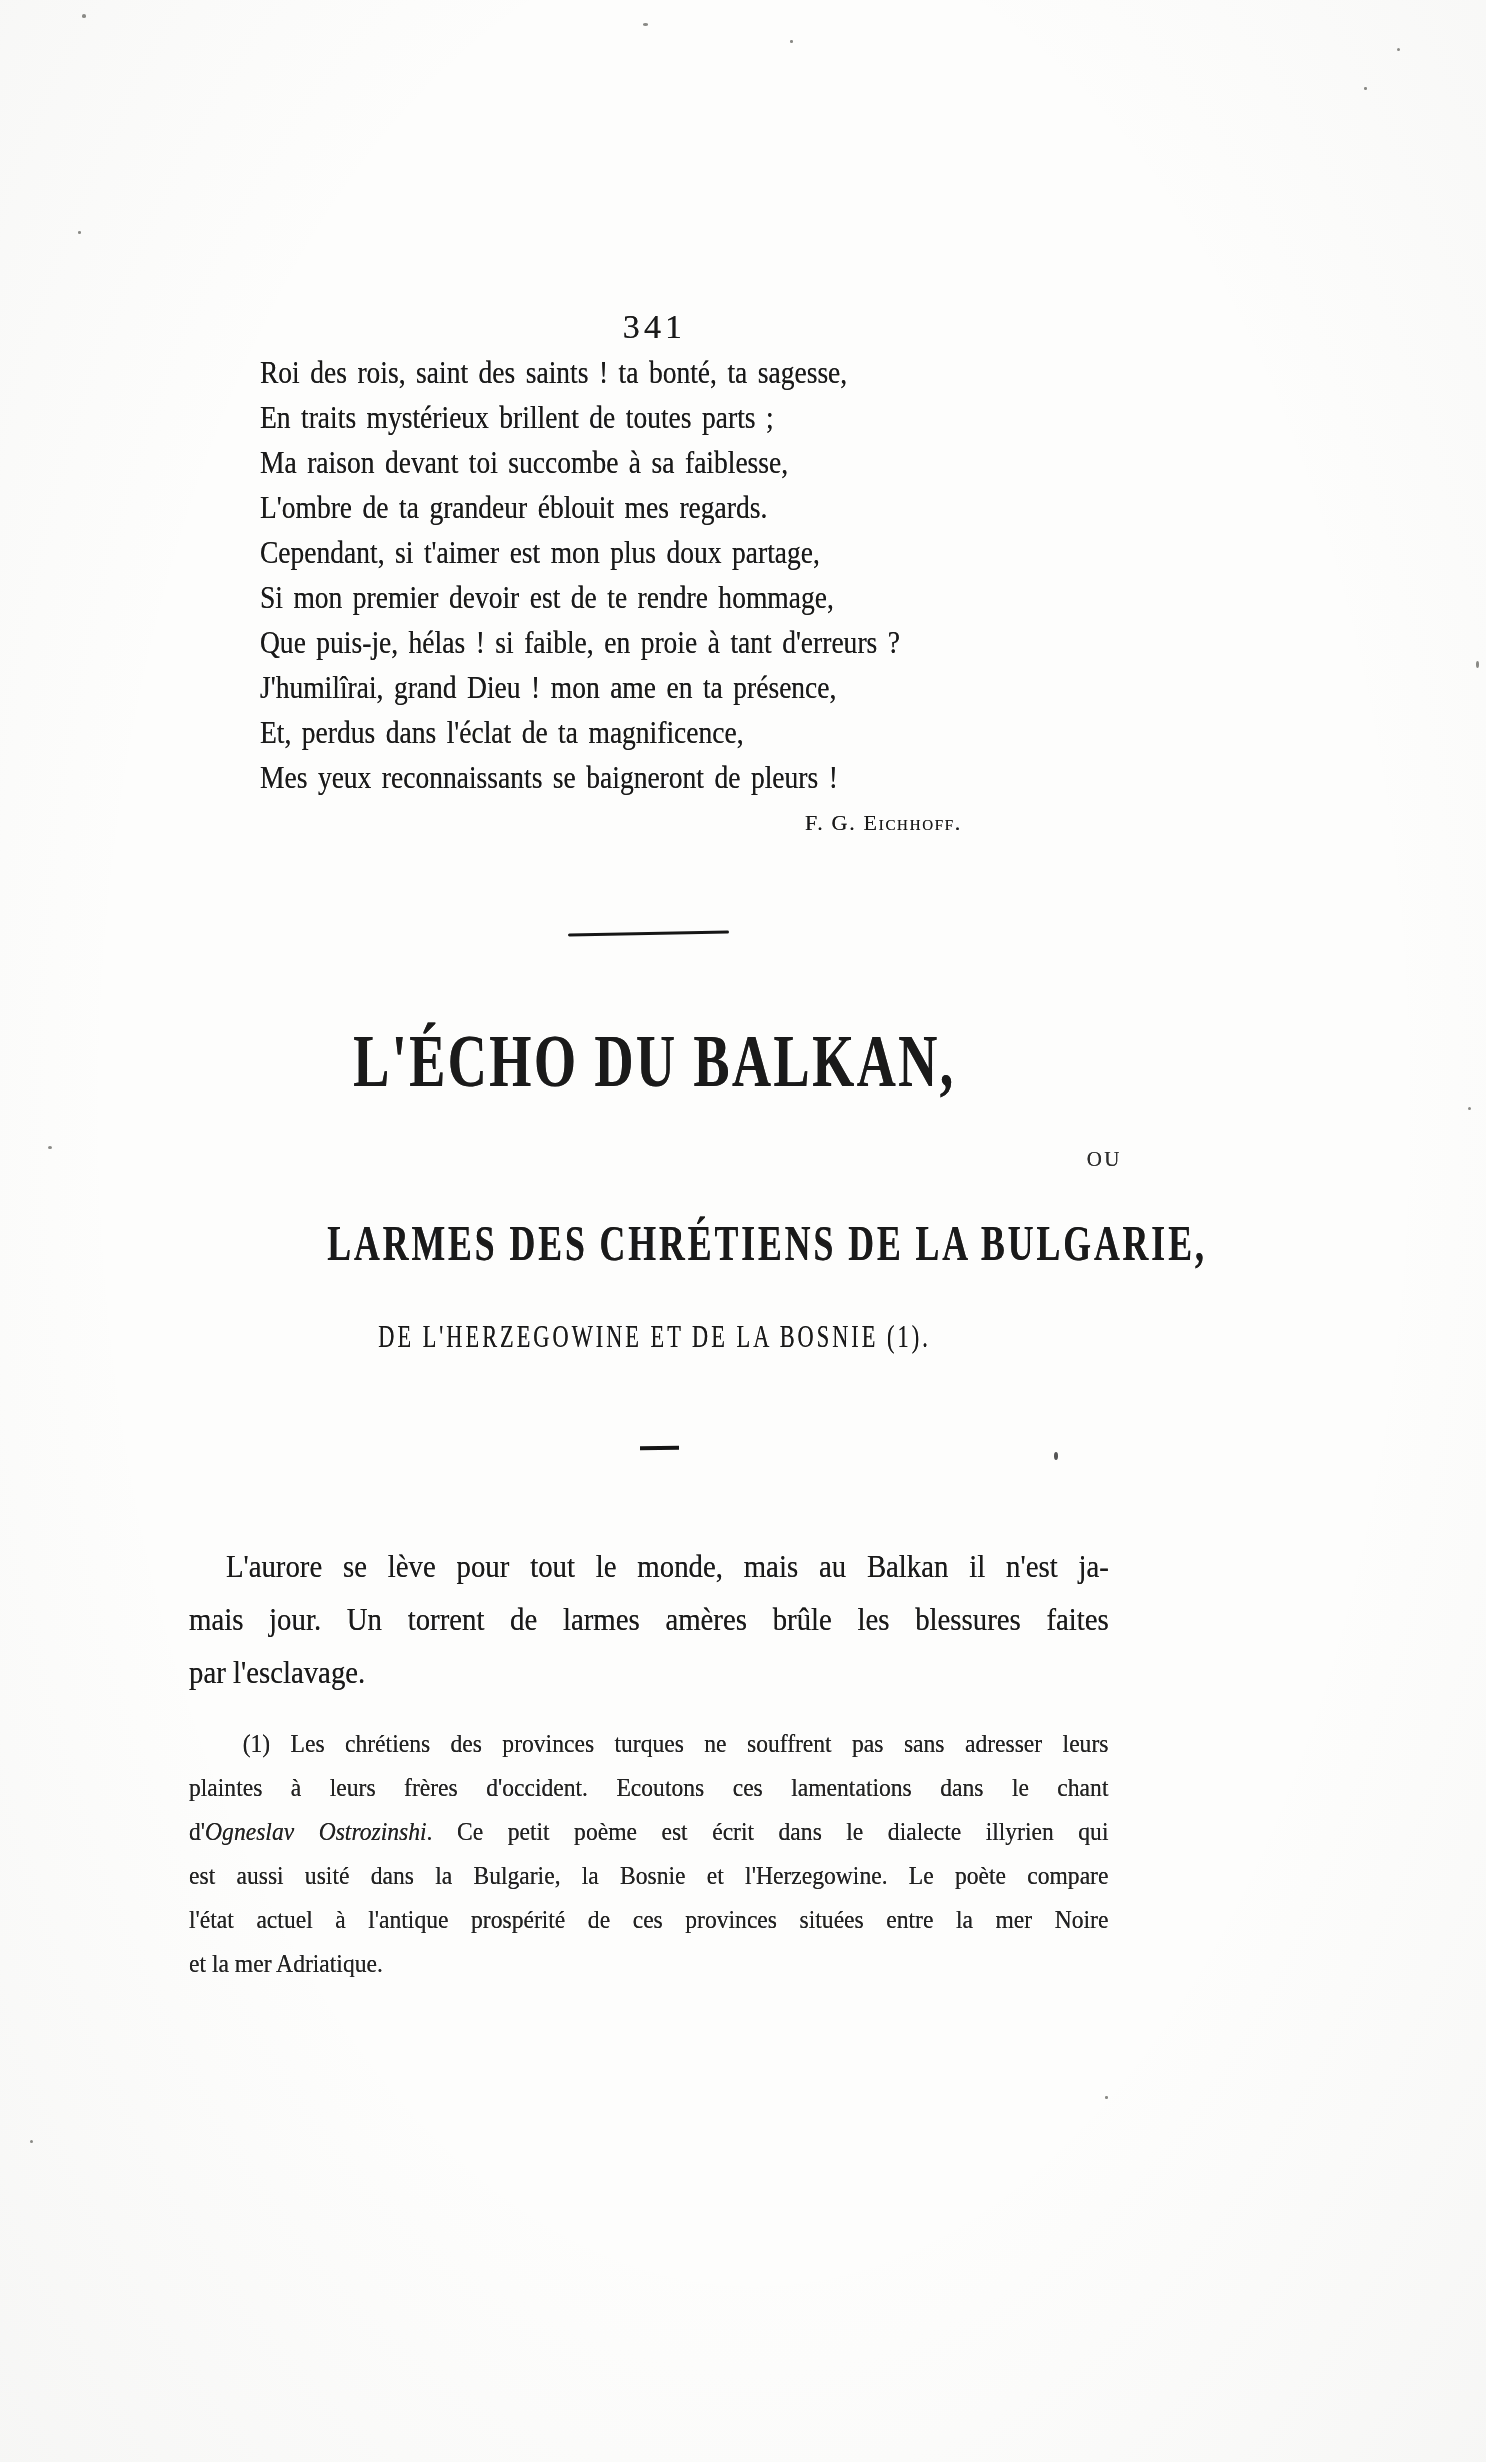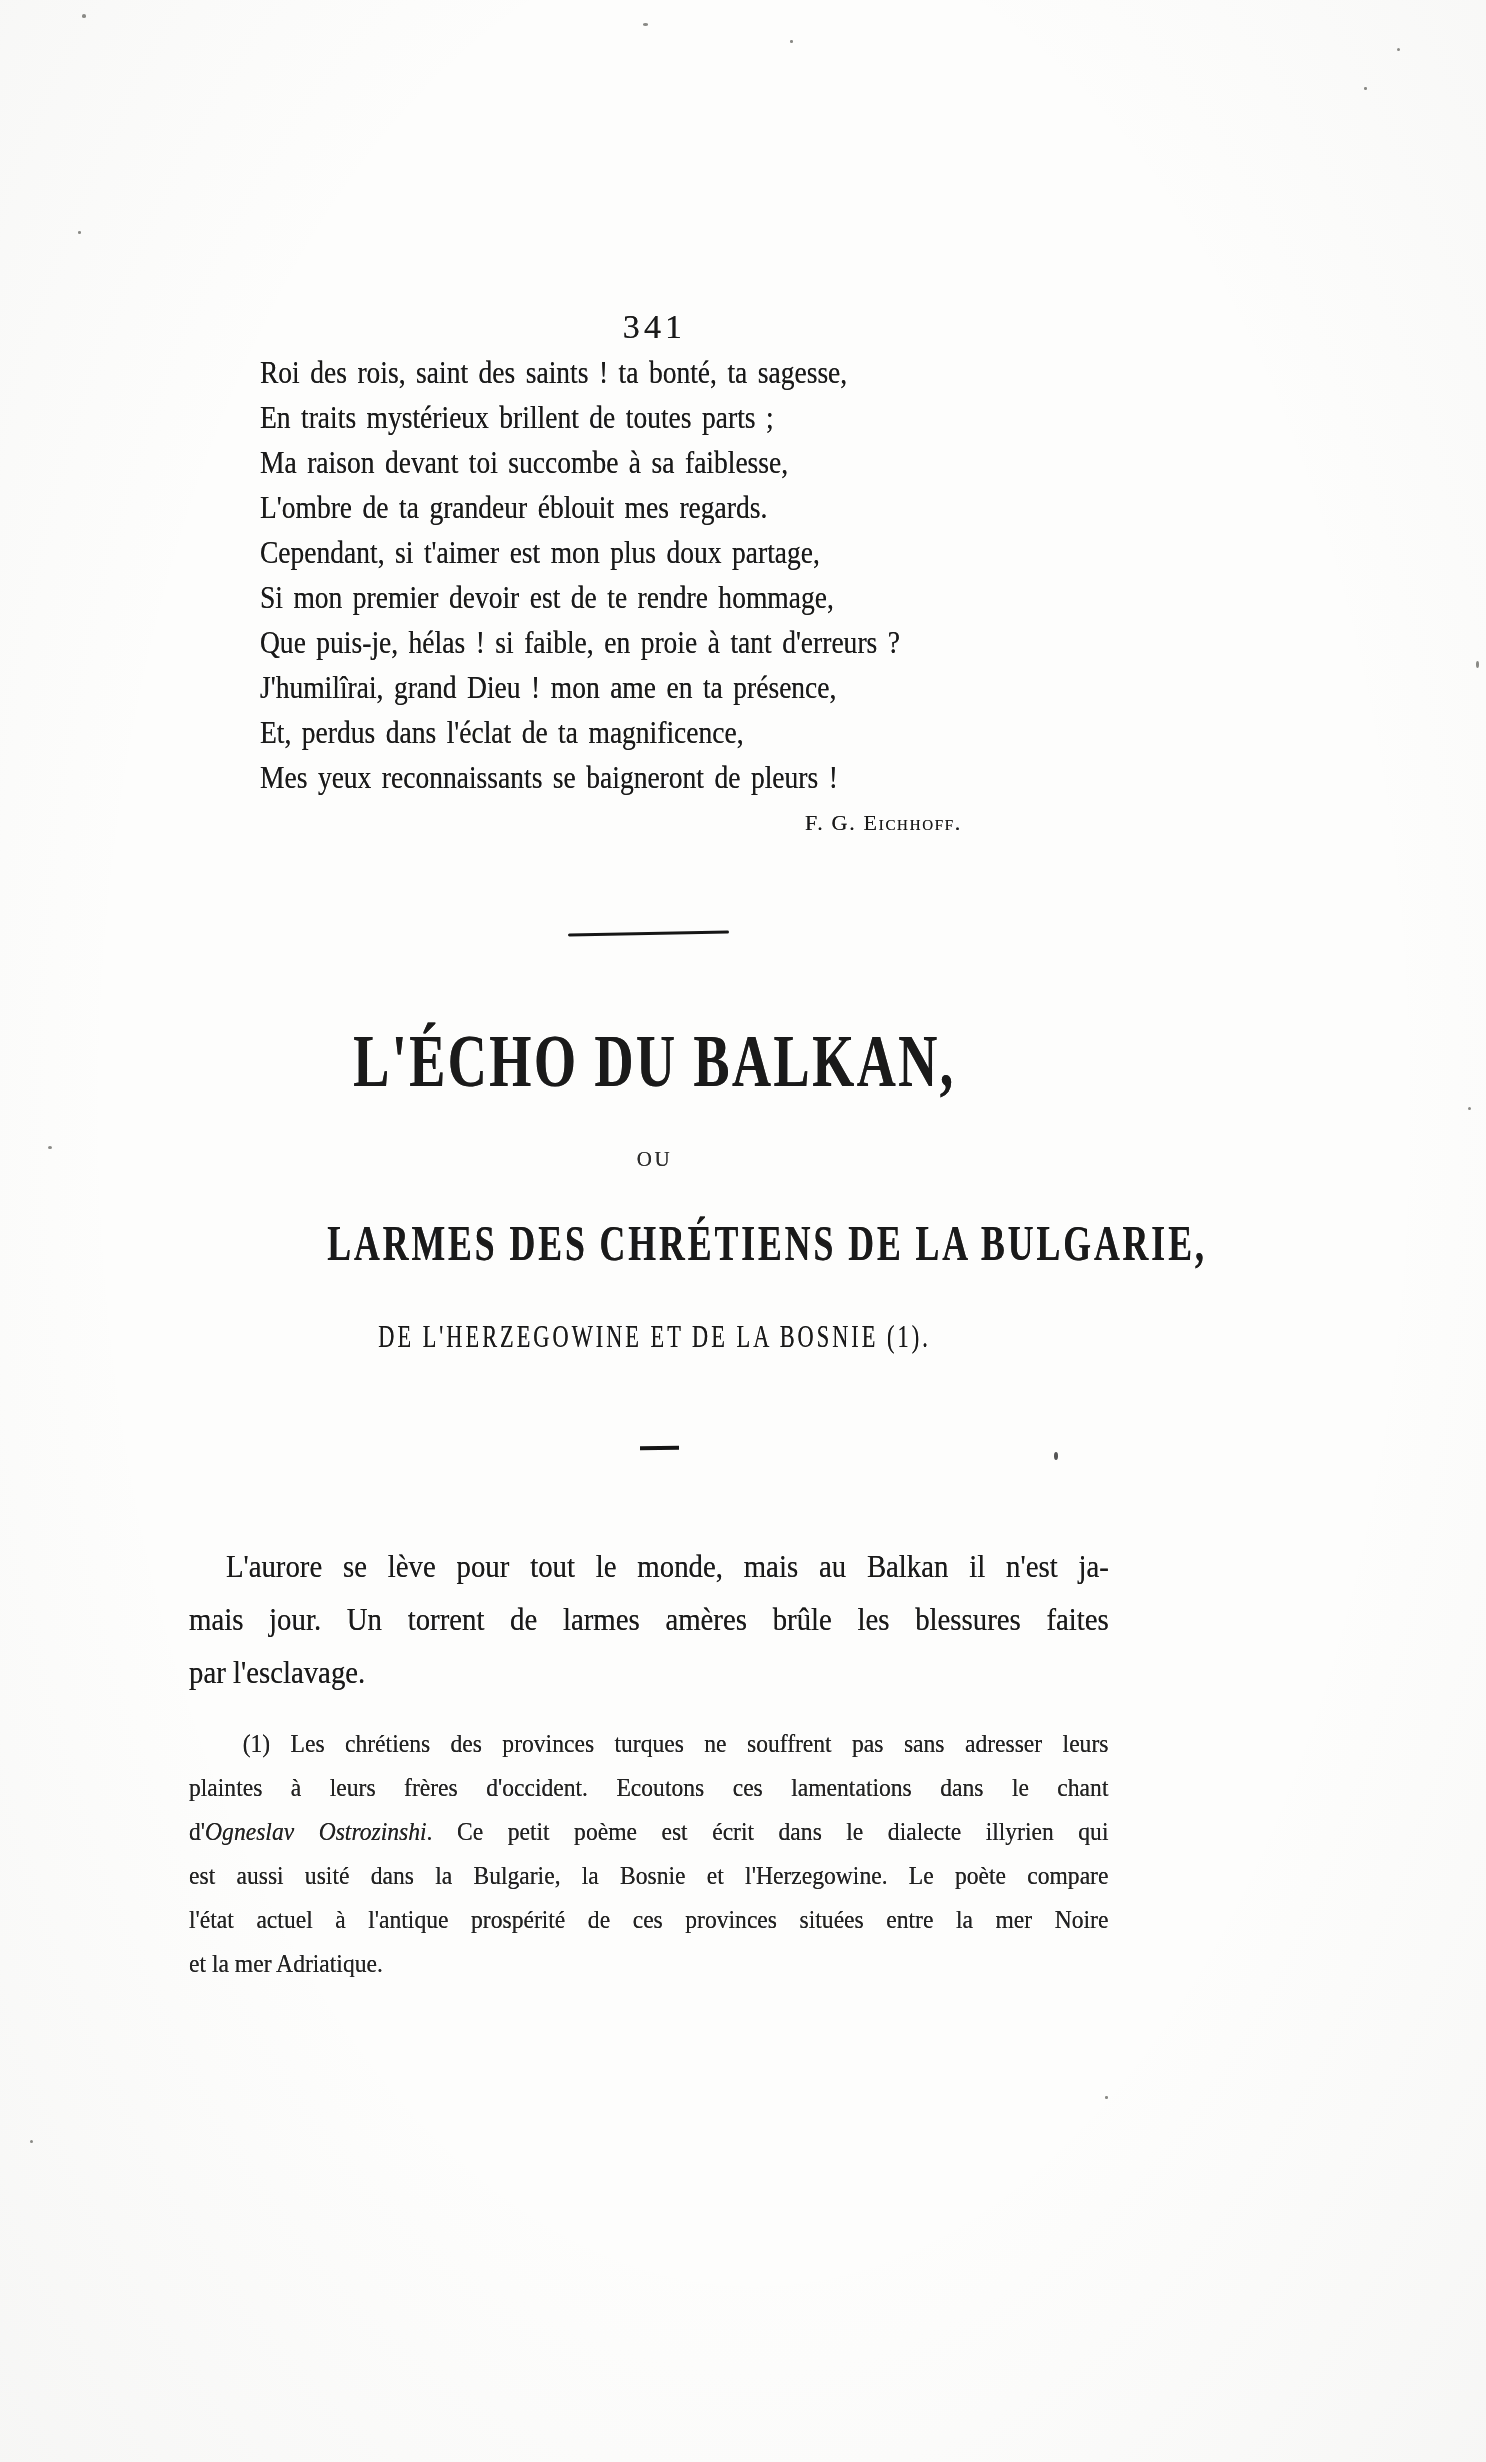--- a/index.html
+++ b/index.html
@@ -68,20 +68,21 @@
     transform:scaleX(0.74);
     transform-origin:50% 50%;
     white-space:nowrap;
   }
 
   .article-connector{
     top:1147px;
     font-size:21px;
     letter-spacing:2.5px;
     color:#2e2e2e;
+    text-align:right;
   }
 
   .article-subtitle{
     top:1214px;
     font-size:51px;
     font-weight:bold;
     letter-spacing:4.2px;
     transform:scaleX(0.70);
     transform-origin:50% 50%;
     white-space:nowrap;

